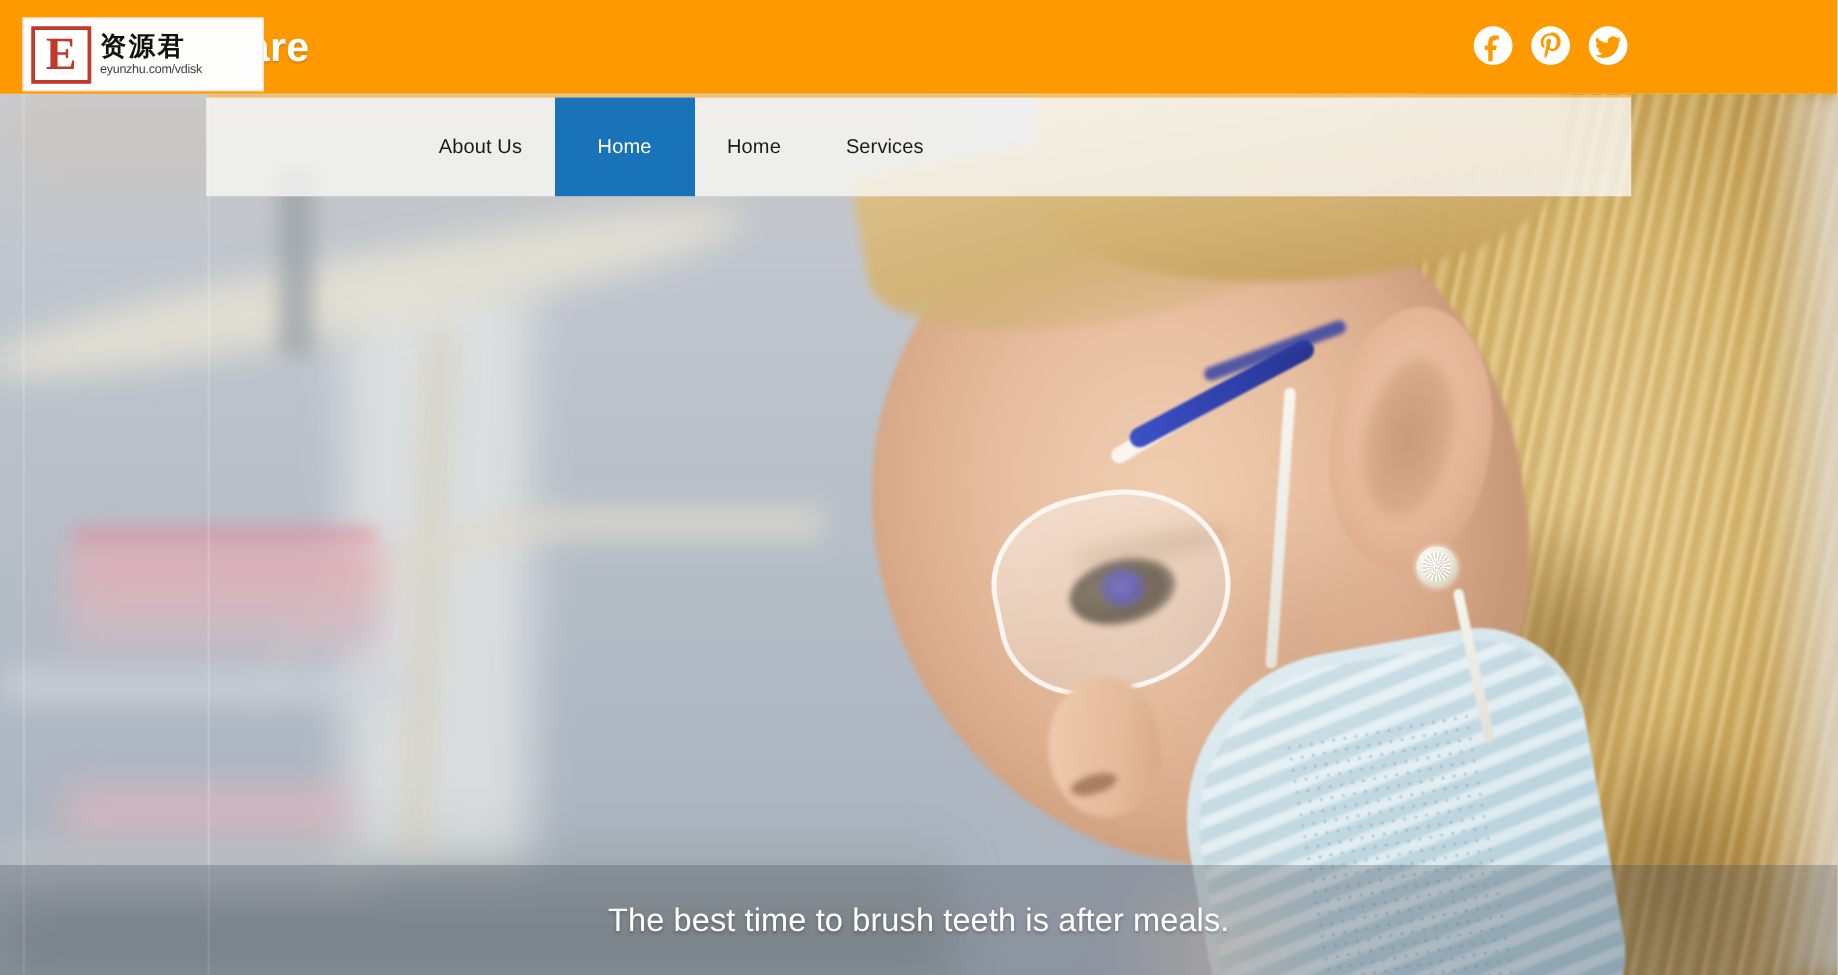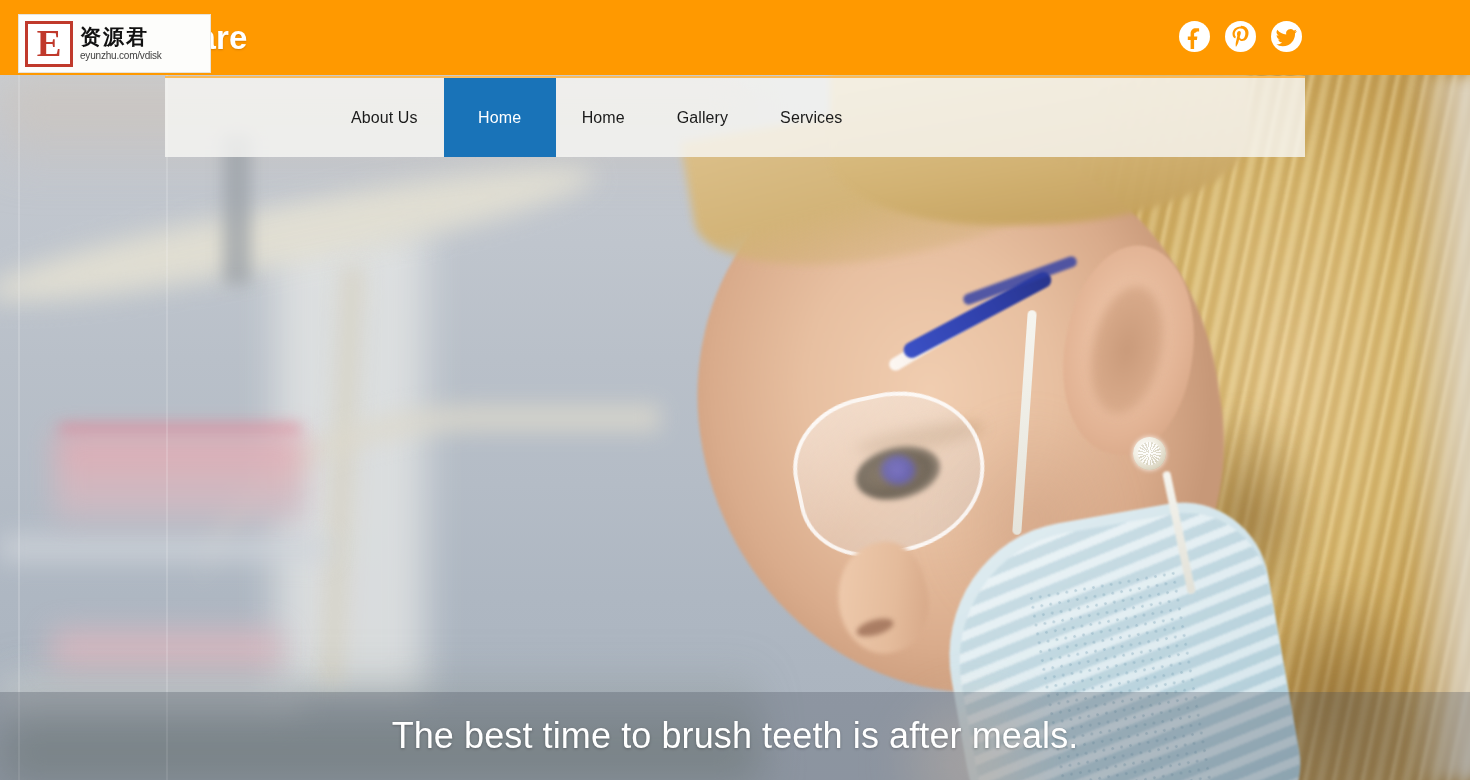--- a/index.html
+++ b/index.html
@@ -442,21 +442,21 @@
   
   .caption-band {
     position: absolute;
     left: 0; top: 692px;
     width: 1470px; height: 88px;
     background: rgba(72,78,92,.30);
     display: flex; align-items: center; justify-content: center;
     z-index: 20;
   }
   .caption-text {
-    font-size: 36px;
+    font-size: 26px;
     color: #ffffff;
     letter-spacing: .1px;
     text-shadow: 0 1px 3px rgba(0,0,0,.28);
   }
 </style>
 </head>
 <body>
 
 <div id="page">
 
@@ -510,21 +510,20 @@
     <div class="mask-tie-b"></div>
     <div class="chin-light"></div>
     <div class="hair-edge-right"></div>
   </div>
 
   <nav class="navbar">
     <div class="nav-spacer"></div>
     <div class="nav-item">About Us</div>
     <div class="nav-item active">Home</div>
     <div class="nav-item">Home</div>
-    <div class="nav-item">Gallery</div>
     <div class="nav-item">Services</div>
   </nav>
 
   <div class="caption-band">
     <div class="caption-text">The best time to brush teeth is after meals.</div>
   </div>
 
   <header class="header-bar">
     <div class="site-title">Dental Care</div>
 

